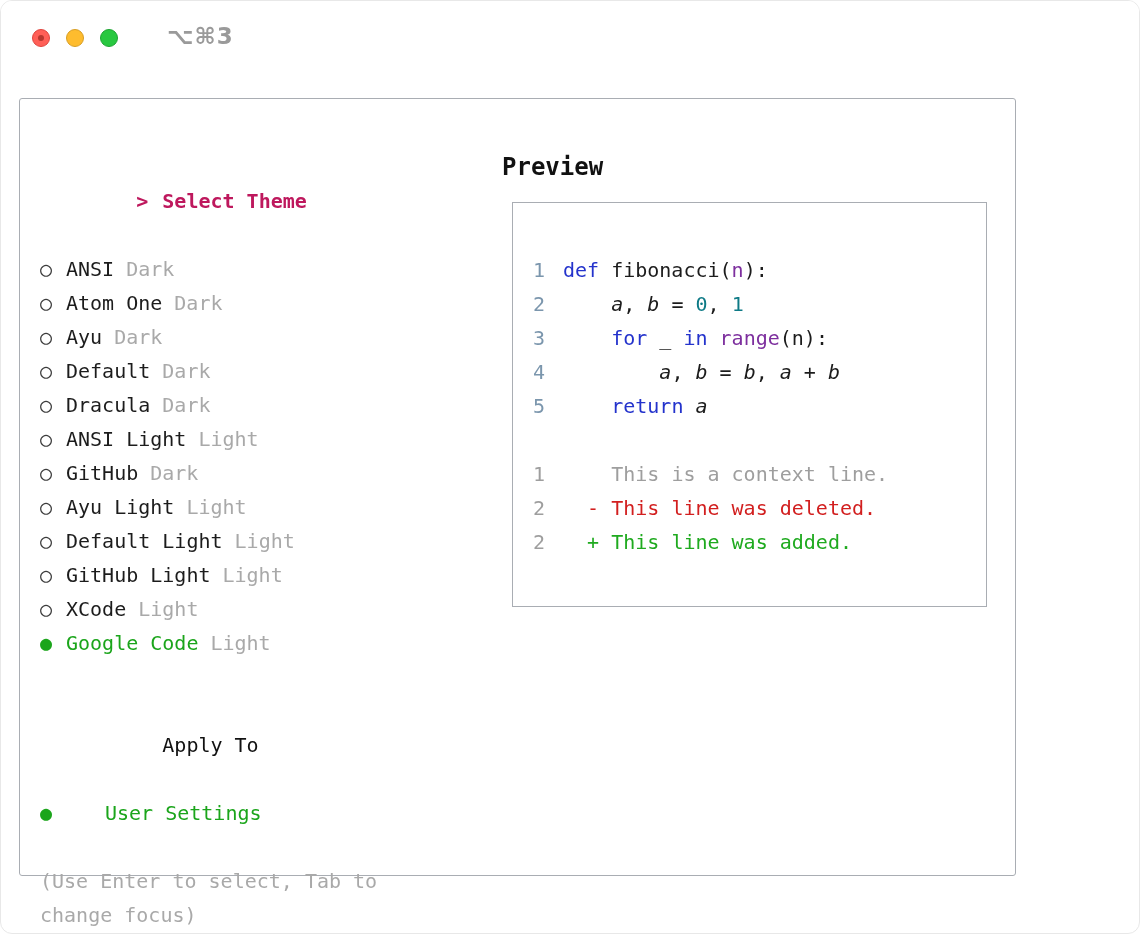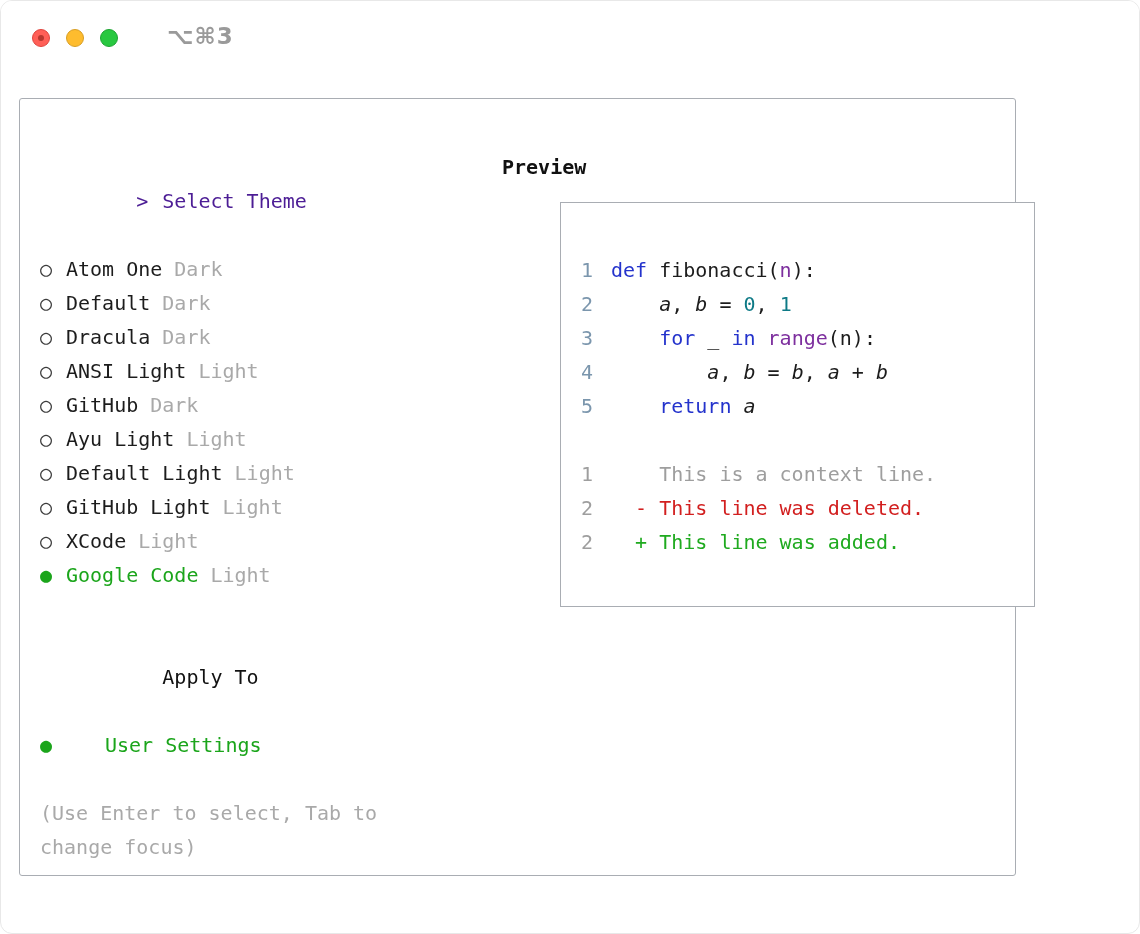--- a/index.html
+++ b/index.html
@@ -33,42 +33,42 @@
     position:absolute; left:18px; top:97px; width:997px; height:778px;
     background:#ffffff; border:1.5px solid #a9adb3; border-radius:3px;
   }
 
   .left-col {
     position:absolute; left:20px; top:51px; width:430px;
     font-size:20px; line-height:34px;
   }
   .row { white-space:pre; }
   .bullet { display:inline-block; width:26px; color:#3c3c3c; }
-  .title-row, .title-row .bullet { font-weight:normal; color:#4c1d95; }
+  .title-row, .title-row .bullet { font-weight:bold; color:#be185d; }
   .theme-item .tname { color:var(--text,#1c1c1c); }
   .theme-item.selected .bullet,
   .theme-item.selected .tname { color:var(--accent-green,#1ba51b); }
   .variant { color:var(--muted,#a9a9a9); margin-left:12px; }
   .spacer { height:34px; }
   .apply-title { color:#111; }
   .apply-item .alabel { color:var(--text,#1c1c1c);margin-left:39px; }
   .apply-item.selected .bullet,
   .apply-item.selected .alabel { color:var(--accent-green,#1ba51b); }
   .hint { width:404px; color:var(--muted,#a9a9a9); margin-top:34px; }
 
   
   .preview-title {
     position:absolute; left:482px; top:51px;
-    font-size:20px; line-height:34px; font-weight:bold; color:#111;
+    font-size:24px; line-height:34px; font-weight:bold; color:#111;
   }
   .preview-box {
     position:absolute; left:492px; top:103px; width:475px; height:405px;
     border:1.5px solid #a9adb3; background:#ffffff;
     padding:50px 16px 0 20px;
-    font-size:20px; line-height:34px;margin-left:48px;
+    font-size:20px; line-height:34px;
   }
   .lnum { display:inline-block; width:12px; text-align:right; margin-right:18px; }
   .code-num { color:var(--linenum-code,#7b96ad); }
   .diff-num { color:var(--linenum-diff,#9e9e9e); }
   .code-text, .marker, .dtext { white-space:pre; }
   .tk-plain { color:var(--text,#1c1c1c); }
   .tk-kw    { color:var(--keyword,#2433cc); }
   .tk-purple{ color:var(--purple,#7d2f9e); }
   .tk-num   { color:var(--number,#0e7a86); }
   .tk-var   { color:var(--text,#1c1c1c); font-style:italic; }
@@ -89,21 +89,23 @@
   </div>
 
   <div class="main-box">
 
     <div class="left-col">
       <div class="row title-row">
         <span class="bullet">&gt;</span><span>Select Theme</span>
       </div>
 
       <div>
+          <div class="row theme-item"><span class="bullet">○</span><span class="tname">ANSI</span><span class="variant">Dark</span></div>
           <div class="row theme-item"><span class="bullet">○</span><span class="tname">Atom One</span><span class="variant">Dark</span></div>
+          <div class="row theme-item"><span class="bullet">○</span><span class="tname">Ayu</span><span class="variant">Dark</span></div>
           <div class="row theme-item"><span class="bullet">○</span><span class="tname">Default</span><span class="variant">Dark</span></div>
           <div class="row theme-item"><span class="bullet">○</span><span class="tname">Dracula</span><span class="variant">Dark</span></div>
           <div class="row theme-item"><span class="bullet">○</span><span class="tname">ANSI Light</span><span class="variant">Light</span></div>
           <div class="row theme-item"><span class="bullet">○</span><span class="tname">GitHub</span><span class="variant">Dark</span></div>
           <div class="row theme-item"><span class="bullet">○</span><span class="tname">Ayu Light</span><span class="variant">Light</span></div>
           <div class="row theme-item"><span class="bullet">○</span><span class="tname">Default Light</span><span class="variant">Light</span></div>
           <div class="row theme-item"><span class="bullet">○</span><span class="tname">GitHub Light</span><span class="variant">Light</span></div>
           <div class="row theme-item"><span class="bullet">○</span><span class="tname">XCode</span><span class="variant">Light</span></div>
           <div class="row theme-item selected"><span class="bullet">●</span><span class="tname">Google Code</span><span class="variant">Light</span></div>
         </div>

